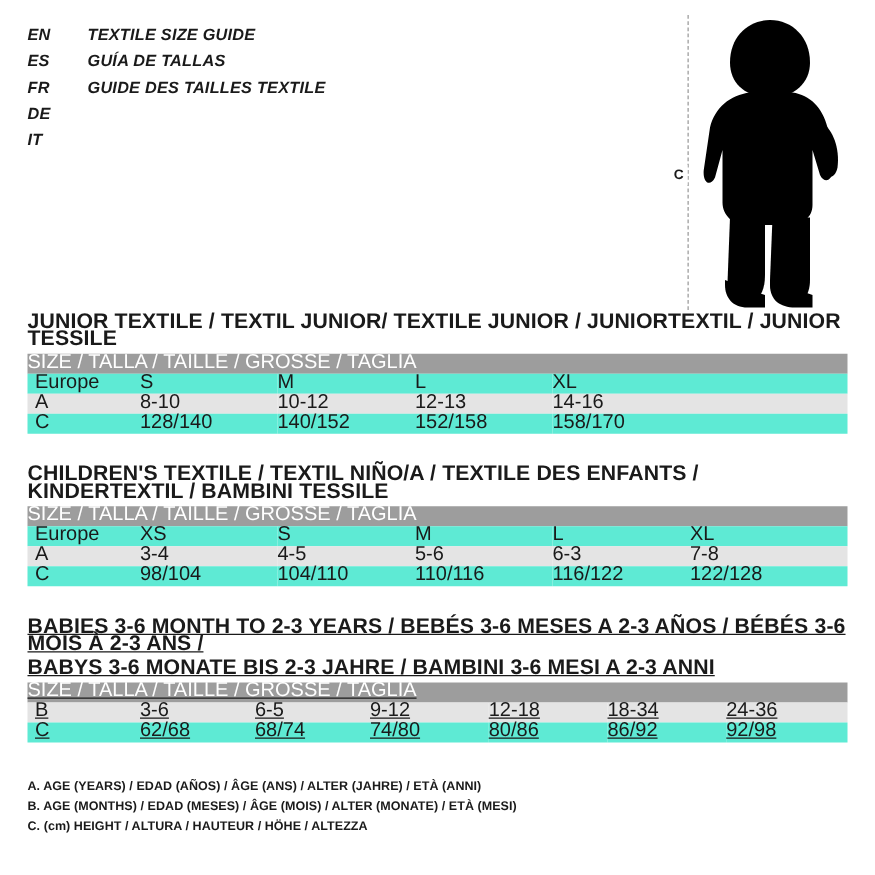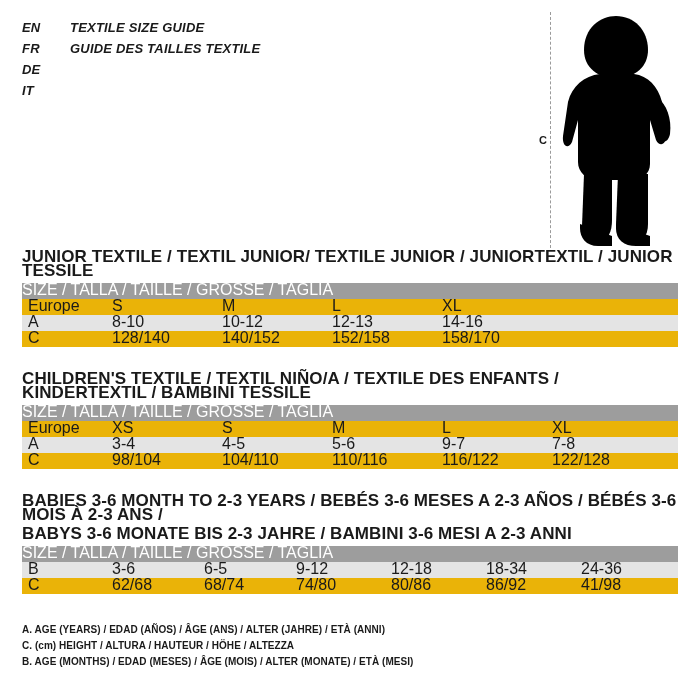--- a/index.html
+++ b/index.html
@@ -101,37 +101,37 @@
     background: #9d9d9d;
     color: #ffffff;
     font-weight: normal;
     font-size: 11px;
     padding: 3px 0 3px 6px;
   }
   tr.shaded td {
     background: #e4e4e4;
   }
   tr.plain td {
-    background: #eab308;
+    background: #5eead4;
   }
   .col-label {
     padding-left: 6px !important;
   }
   .cell-val {
     text-align: left;
   }
 
   .block {
     position: absolute;
     left: 22px;
     width: 656px;
   }
   #block-junior  { top: 250px; }
   #block-children{ top: 372px; }
-  #block-babies  { top: 494px; }
+  #block-babies  { top: 494px; text-decoration: underline; }
   #legend        { top: 622px; }
 
   .legend-line {
     font-size: 10px;
     font-weight: bold;
     line-height: 16px;
     letter-spacing: 0.05px;
   }
   .sub-title-2 {
     line-height: 14px;
@@ -139,20 +139,24 @@
 </style>
 </head>
 <body>
 
 <div class="page">
 
   <div class="lang-block">
     <div class="lang-row">
       <span class="lang-code">EN</span>
       <span class="lang-title">TEXTILE SIZE GUIDE</span>
+    </div>
+    <div class="lang-row">
+      <span class="lang-code">ES</span>
+      <span class="lang-title">GUÍA DE TALLAS</span>
     </div>
     <div class="lang-row">
       <span class="lang-code">FR</span>
       <span class="lang-title">GUIDE DES TAILLES TEXTILE</span>
     </div>
     <div class="lang-row">
       <span class="lang-code">DE</span>
     </div>
     <div class="lang-row">
       <span class="lang-code">IT</span>
@@ -247,21 +251,21 @@
         <td class="cell-val">S</td>
         <td class="cell-val">M</td>
         <td class="cell-val">L</td>
         <td class="cell-val">XL</td>
       </tr>
       <tr class="shaded">
         <td class="col-label">A</td>
         <td class="cell-val">3-4</td>
         <td class="cell-val">4-5</td>
         <td class="cell-val">5-6</td>
-        <td class="cell-val">9-7</td>
+        <td class="cell-val">6-3</td>
         <td class="cell-val">7-8</td>
       </tr>
       <tr class="plain">
         <td class="col-label">C</td>
         <td class="cell-val">98/104</td>
         <td class="cell-val">104/110</td>
         <td class="cell-val">110/116</td>
         <td class="cell-val">116/122</td>
         <td class="cell-val">122/128</td>
       </tr>
@@ -295,25 +299,25 @@
         <td class="cell-val">18-34</td>
         <td class="cell-val">24-36</td>
       </tr>
       <tr class="plain">
         <td class="col-label">C</td>
         <td class="cell-val">62/68</td>
         <td class="cell-val">68/74</td>
         <td class="cell-val">74/80</td>
         <td class="cell-val">80/86</td>
         <td class="cell-val">86/92</td>
-        <td class="cell-val">41/98</td>
+        <td class="cell-val">92/98</td>
       </tr>
     </tbody>
       </table>
   </div>
 
   <div class="block" id="legend">
     <div class="legend-line">A. AGE (YEARS) / EDAD (AÑOS) / ÂGE (ANS) / ALTER (JAHRE) / ETÀ (ANNI)</div>
+    <div class="legend-line">B. AGE (MONTHS) / EDAD (MESES) / ÂGE (MOIS) / ALTER (MONATE) / ETÀ (MESI)</div>
     <div class="legend-line">C. (cm) HEIGHT / ALTURA / HAUTEUR / HÖHE / ALTEZZA</div>
-    <div class="legend-line">B. AGE (MONTHS) / EDAD (MESES) / ÂGE (MOIS) / ALTER (MONATE) / ETÀ (MESI)</div>
   </div>
 
 </div>
 
 </body></html>

